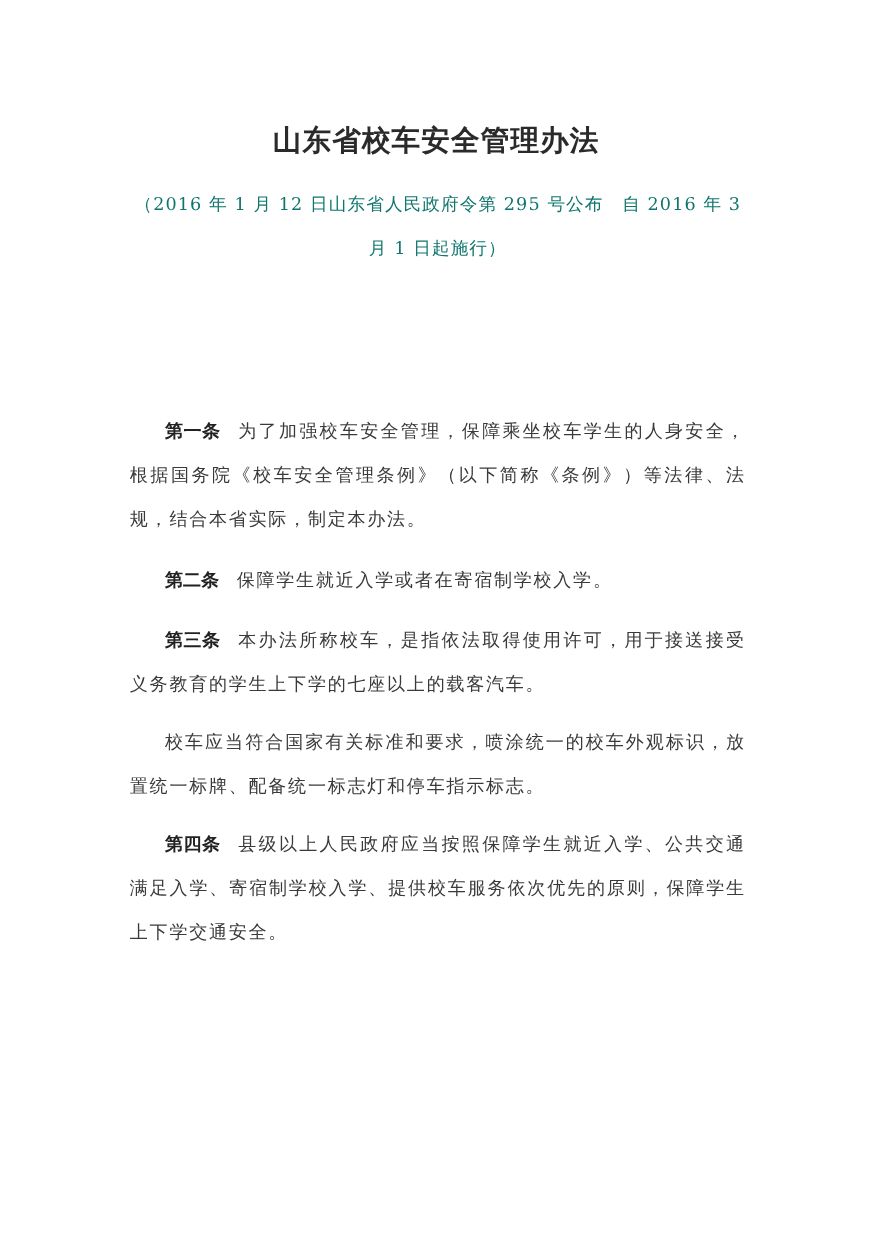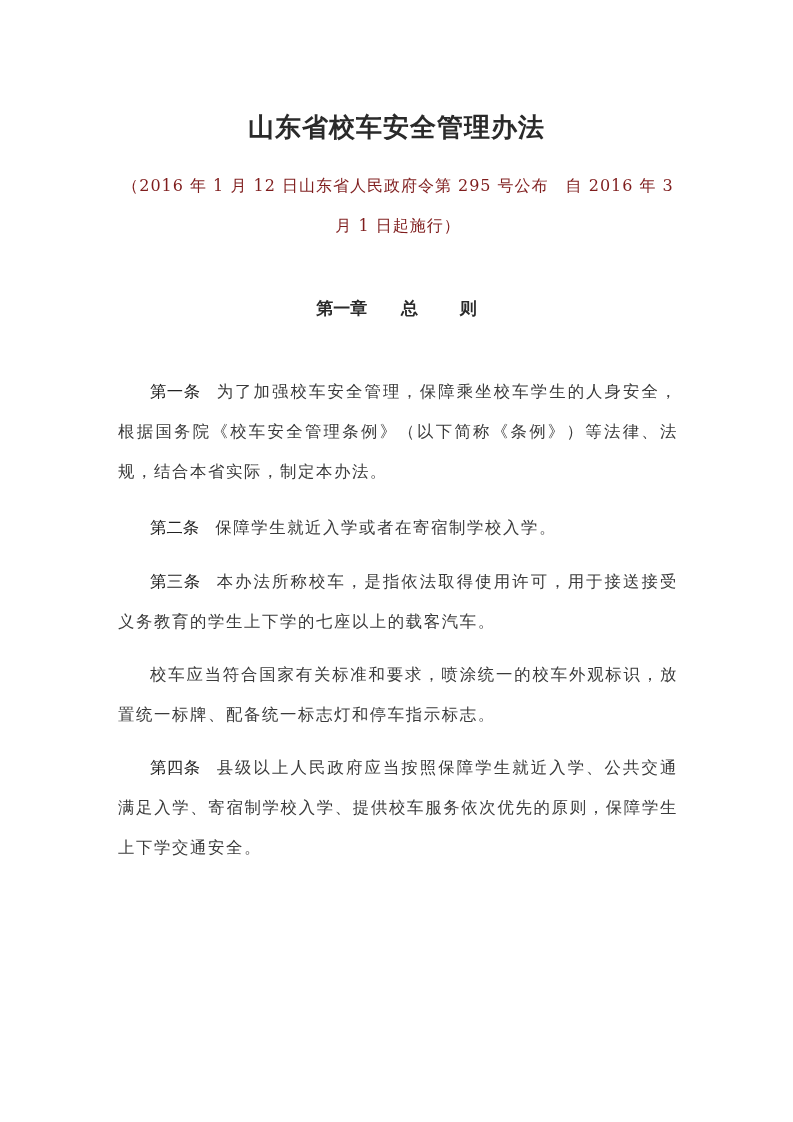--- a/index.html
+++ b/index.html
@@ -3,44 +3,37 @@
 <meta charset="utf-8">
 <style>
   html, body { margin: 0; padding: 0; background: #ffffff; }
   body { width: 793px; height: 1122px; position: relative; overflow: hidden;
          font-family: "DejaVu Serif", "Liberation Serif", serif; color: #333333; }
   .page { position: absolute; left: 0; top: 0; width: 793px; height: 1122px; }
   .title { position: absolute; top: 110px; left: 0; width: 793px; text-align: center;
            font-family: "DejaVu Sans", "Liberation Sans", sans-serif; font-weight: bold;
            font-size: 26px; color: #2a2a2a; letter-spacing: 1px; }
   .subtitle { position: absolute; top: 166px; left: 118px; width: 560px; text-align: center;
-              font-size: 16px; line-height: 40px; color: #7f1d1d; letter-spacing: 1px; }
+              font-size: 16px; line-height: 40px; color: #0f766e; letter-spacing: 1px; }
   .chapter { position: absolute; top: 297px; left: 0; width: 793px; text-align: center;
              font-family: "DejaVu Sans", "Liberation Sans", sans-serif; font-weight: bold;
              font-size: 17px; color: #2a2a2a; word-spacing: 0; }
   .chapter span { display: inline-block; }
   .art { position: absolute; left: 118px; width: 560px; font-size: 16.4px; line-height: 40px;
          text-indent: 32px; text-align: justify; color: #3a3a3a; letter-spacing: 1.6px; }
-  .art b { font-family: "DejaVu Sans", "Liberation Sans", sans-serif; font-weight: normal;
+  .art b { font-family: "DejaVu Sans", "Liberation Sans", sans-serif; font-weight: bold;
            color: #222222; letter-spacing: 0; margin-right: 16px; }
 </style>
 </head>
 <body>
 
 <div class="page">
   <div class="title">山东省校车安全管理办法</div>
   <div class="subtitle">（2016 年 1 月 12 日山东省人民政府令第 295 号公布　自 2016 年 3 月 1 日起施行）</div>
 
-  <div class="chapter">
-    <span>第一章</span>
-    <span style="width:22px"></span>
-    <span>总</span>
-    <span style="width:30px"></span>
-    <span>则</span>
-  </div>
 
   <p class="art" style="top:372px; margin:0;">
     <b>第一条</b><span>为了加强校车安全管理，保障乘坐校车学生的人身安全，根据国务院《校车安全管理条例》（以下简称《条例》）等法律、法规，结合本省实际，制定本办法。</span>
   </p>
 
   <p class="art" style="top:508px; margin:0;">
     <b>第二条</b><span>保障学生就近入学或者在寄宿制学校入学。</span>
   </p>
 
   <p class="art" style="top:562px; margin:0;">

